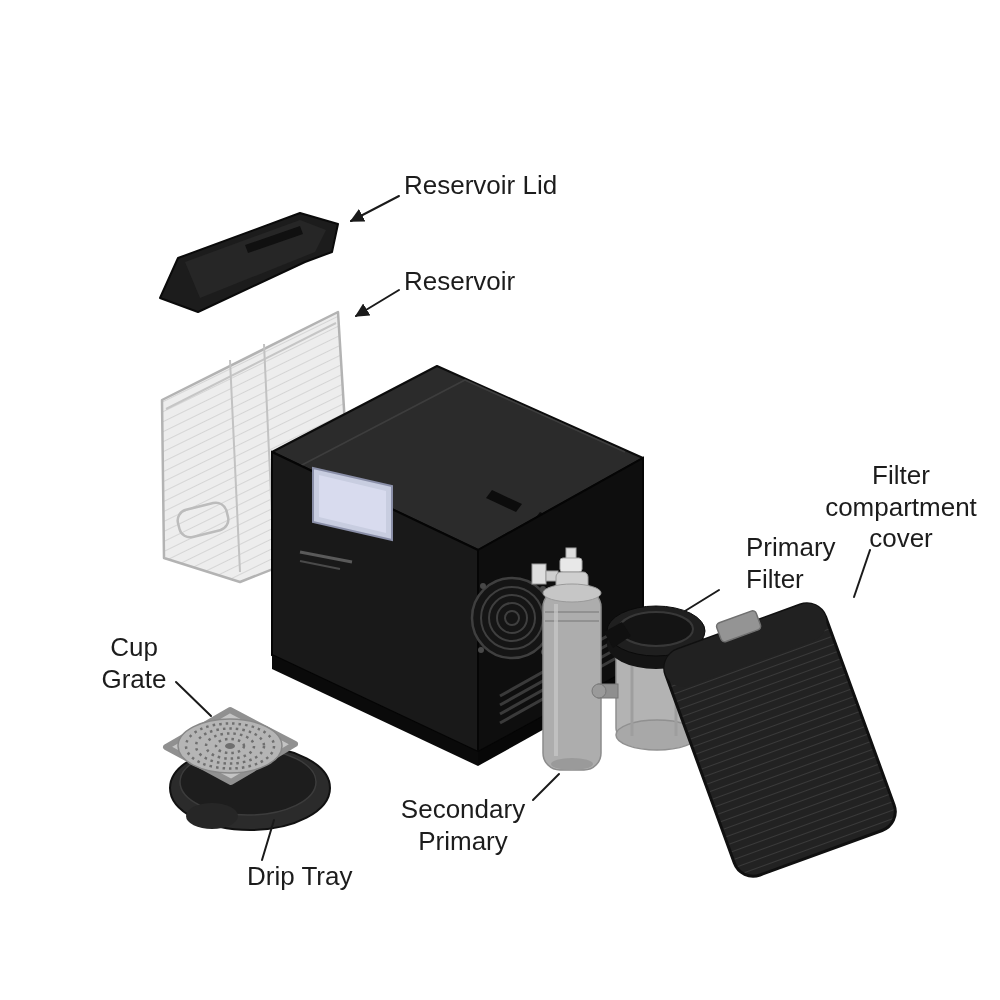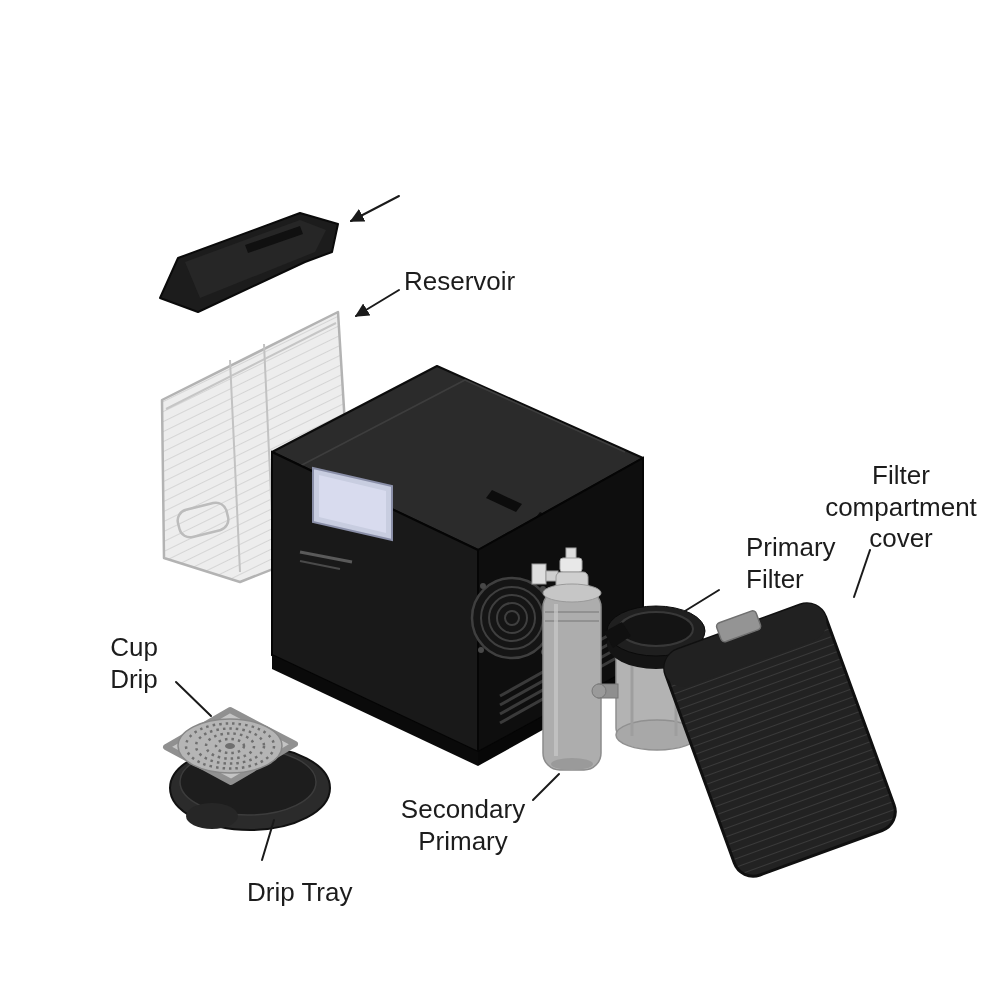--- a/index.html
+++ b/index.html
@@ -19,21 +19,21 @@
     position:absolute;
     font-size:26px;line-height:1.22;color:#1c1c1c;
     white-space:pre-line;
   }
   .lbl-reservoir-lid{left:404px;top:170px;}
   .lbl-reservoir{left:404px;top:266px;}
   .lbl-filter-cover{left:812px;top:460px;width:178px;text-align:center;}
   .lbl-primary-filter{left:722px;top:532px;margin-left:24px;}
   .lbl-secondary-filter{left:393px;top:794px;width:140px;text-align:center;}
   .lbl-cup-grate{left:92px;top:632px;width:84px;text-align:center;}
-  .lbl-drip-tray{left:247px;top:861px;margin-top:16px;}
+  .lbl-drip-tray{left:247px;top:861px;}
   svg{position:absolute;left:0;top:0;}
 </style>
 </head>
 <body>
 
 <div class="page">
 
   <svg width="1000" height="1000" viewBox="0 0 1000 1000">
     <defs>
       <pattern id="ribs-res" width="12" height="9" patternUnits="userSpaceOnUse" patternTransform="rotate(-26)">
@@ -164,25 +164,26 @@
       <line x1="399" y1="290" x2="356" y2="316" marker-end="url(#arrow)"></line>
       <line x1="870" y1="550" x2="854" y2="597"></line>
       <line x1="719" y1="590" x2="685" y2="611"></line>
       <line x1="533" y1="800" x2="559" y2="774"></line>
       <line x1="176" y1="682" x2="211" y2="716"></line>
       <line x1="262" y1="860" x2="274" y2="820"></line>
     </g>
   </svg>
 
 
+  <div class="label lbl-reservoir-lid">Reservoir Lid</div>
   <div class="label lbl-reservoir">Reservoir</div>
   <div class="label lbl-filter-cover">Filter
 compartment
 cover</div>
   <div class="label lbl-primary-filter">Primary
 Filter</div>
   <div class="label lbl-secondary-filter">Secondary
 Primary</div>
   <div class="label lbl-cup-grate">Cup
-Drip</div>
+Grate</div>
   <div class="label lbl-drip-tray">Drip Tray</div>
 
 </div>
 
 </body></html>

